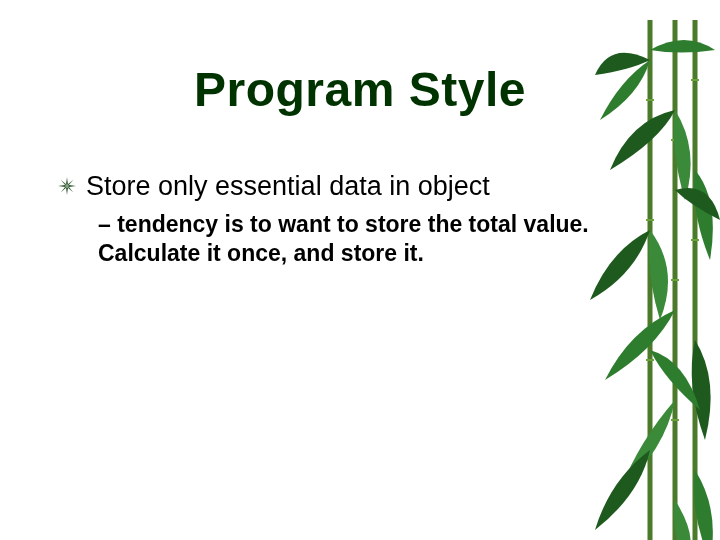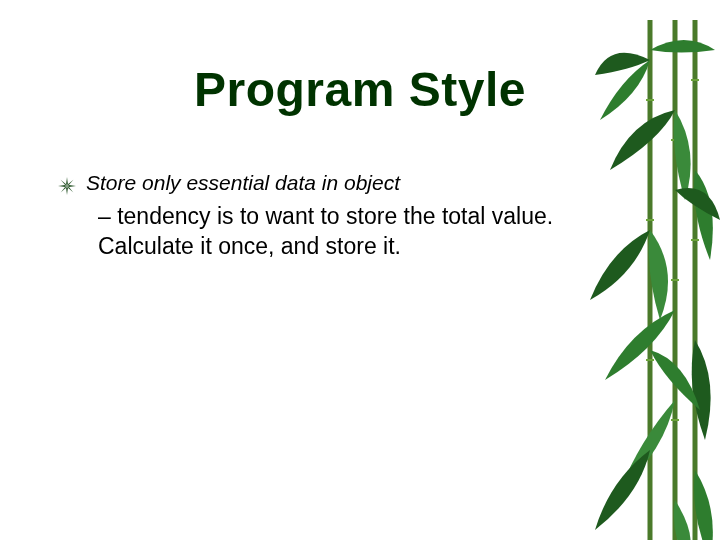--- a/index.html
+++ b/index.html
@@ -44,31 +44,31 @@
     margin-bottom: 6px;
   }
   .star {
     flex: 0 0 auto;
     width: 18px;
     height: 18px;
     margin-top: 7px;
     margin-right: 10px;
   }
   .bullet-text {
-    font-size: 21px;
+    font-size: 27px;
     line-height: 1.25;
     color: #000000;
-    font-style: italic;
   }
   .sub {
     margin-left: 40px;
     font-size: 23px;
     line-height: 1.28;
     color: #000000;
     margin-top: 4px;
+    font-weight: bold;
   }
   .bamboo {
     position: absolute;
     top: 0;
     right: 0;
     width: 130px;
     height: 540px;
     pointer-events: none;
   }
 </style>

